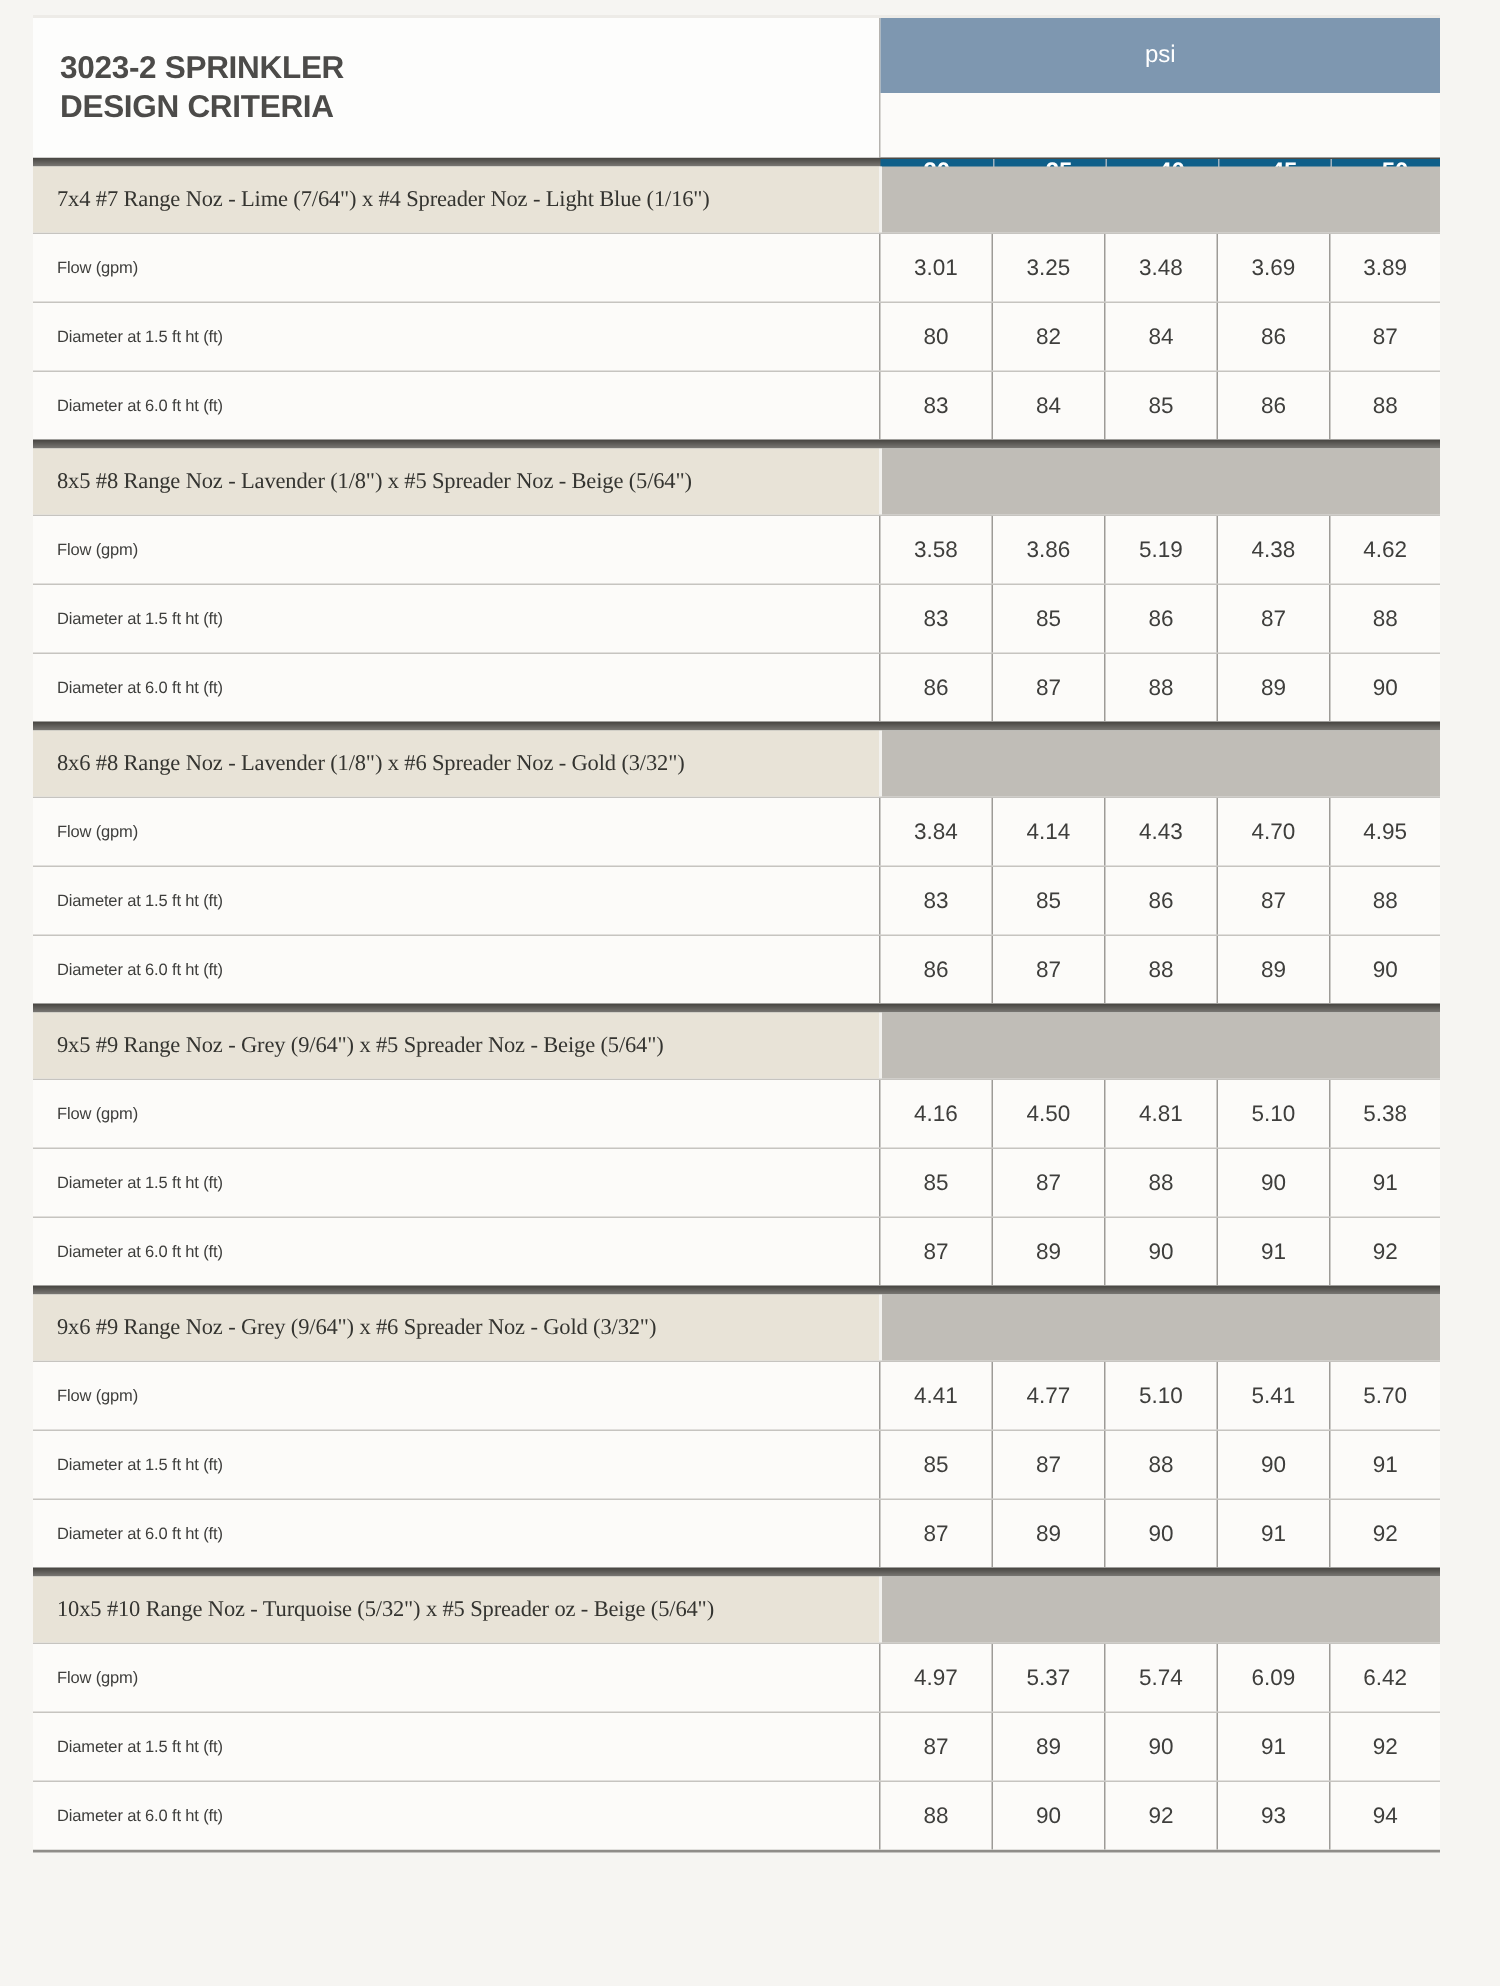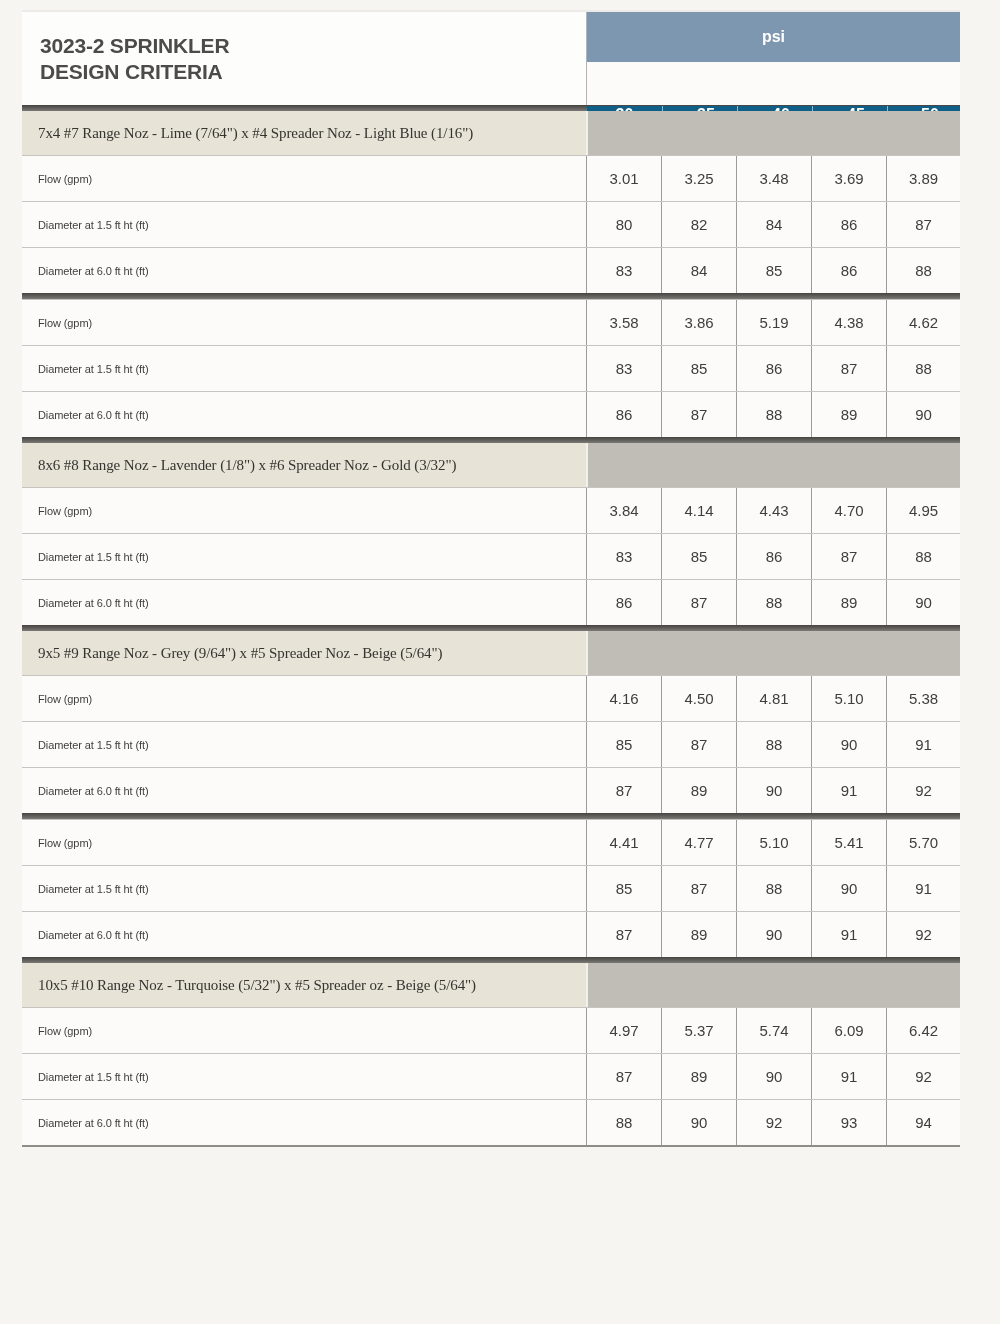--- a/index.html
+++ b/index.html
@@ -27,21 +27,21 @@
     padding-left: 18px;
   }
   .title-line {
     font-size: 21px; font-weight: 700;
     color: #4c4b49; letter-spacing: -0.2px; line-height: 26px;
   }
   .psi-group { border-left: 1px solid #b5b3af; }
   .psi-bar {
     height: 50px; background: #7e97b0; color: #ffffff;
     display: flex; align-items: center; justify-content: center;
-    font-size: 16px; font-weight: 700;
+    font-size: 16px; font-weight: 400;
   }
   .psi-cells {
     display: grid; grid-template-columns: repeat(4, 75px) 1fr;
     height: 43px;
   }
   .psi-cell {
     background: #0f5f89; color: #ffffff;
     display: flex; align-items: center; justify-content: center;
     font-size: 16px; font-weight: 700; margin-top: 44px;
   }
@@ -132,20 +132,21 @@
     <div class="cell-val">84</div>
     <div class="cell-val">85</div>
     <div class="cell-val">86</div>
     <div class="cell-val">88</div>
   </div>
 </section>
 
   <section class="sec">
     <div class="sep"></div>
     <div class="sec-head">
+      <div class="sec-title">8x5  #8 Range Noz - Lavender (1/8") x #5 Spreader Noz - Beige (5/64")</div>
       <div class="sec-spacer"></div>
     </div>
 
   <div class="row">
     <div class="cell-label">Flow (gpm)</div>
     <div class="cell-val">3.58</div>
     <div class="cell-val">3.86</div>
     <div class="cell-val">5.19</div>
     <div class="cell-val">4.38</div>
     <div class="cell-val">4.62</div>
@@ -235,20 +236,24 @@
     <div class="cell-val">87</div>
     <div class="cell-val">89</div>
     <div class="cell-val">90</div>
     <div class="cell-val">91</div>
     <div class="cell-val">92</div>
   </div>
 </section>
 
   <section class="sec">
     <div class="sep"></div>
+    <div class="sec-head">
+      <div class="sec-title">9x6  #9 Range Noz - Grey (9/64") x #6 Spreader Noz - Gold (3/32")</div>
+      <div class="sec-spacer"></div>
+    </div>
 
   <div class="row">
     <div class="cell-label">Flow (gpm)</div>
     <div class="cell-val">4.41</div>
     <div class="cell-val">4.77</div>
     <div class="cell-val">5.10</div>
     <div class="cell-val">5.41</div>
     <div class="cell-val">5.70</div>
   </div>
 

